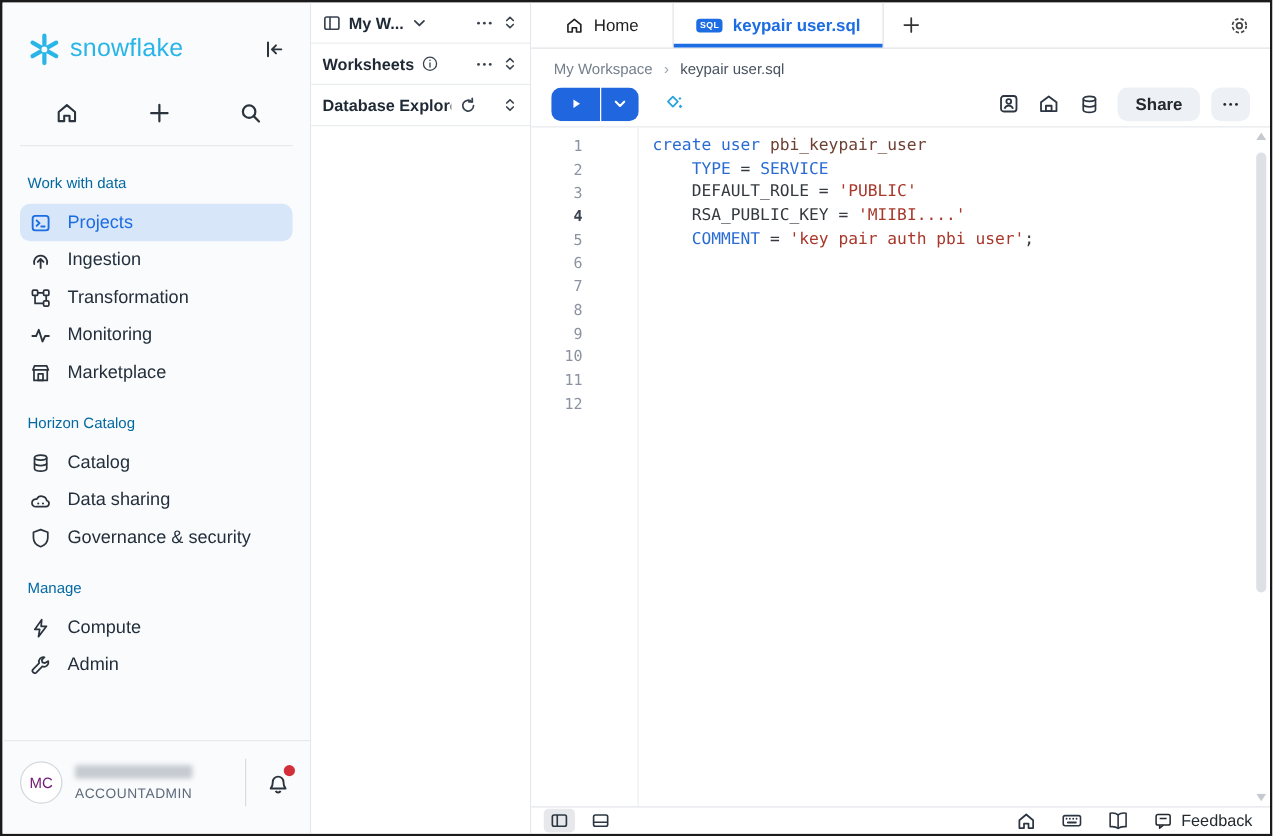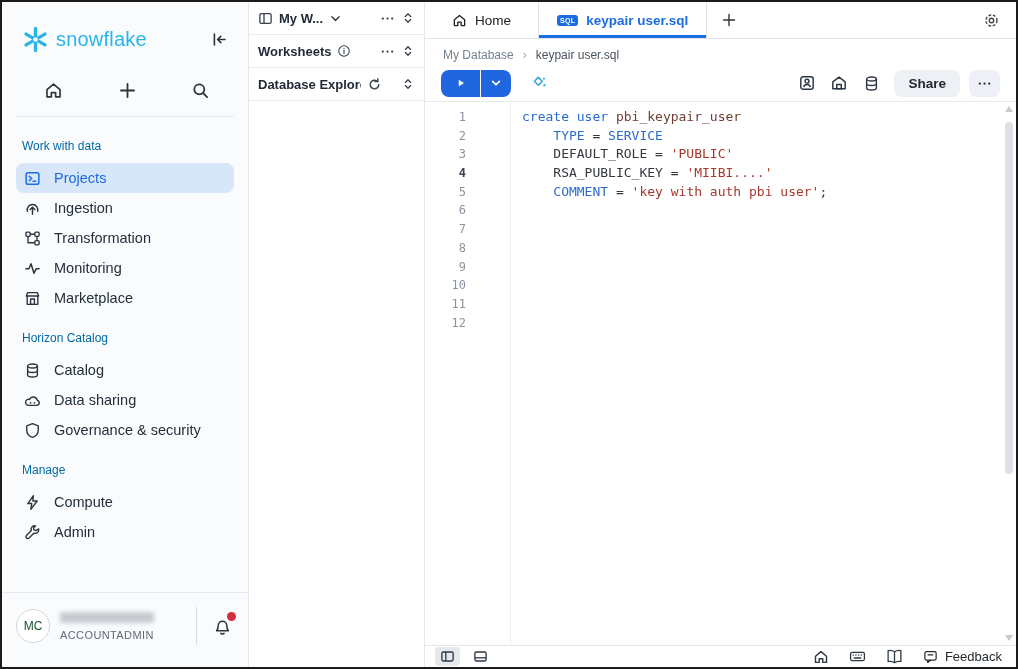--- a/index.html
+++ b/index.html
@@ -18,21 +18,21 @@
   .side-icons .btn { cursor:pointer; color:#2b333d; }
   .side-divider { border-bottom:1px solid #e7eaee; margin:0 14px; }
   .nav { padding:4px 14px 0 14px; flex:0 0 auto; }
   .sec-label { font-size:12px; color:#0369a1; margin:18px 6px 10px 6px; }
   .nav-item { display:flex; align-items:center; gap:13px; height:30px; padding:0 8px; border-radius:8px; font-size:14.5px; color:#232f3b; cursor:pointer; }
   .nav-item .nico { width:17px; height:17px; color:#2b333d; flex:0 0 auto; }
   .nav-item.active { background:#d8e6f9; color:#1c6ce2; }
   .nav-item.active .nico { color:#1c6ce2; }
   .side-spacer { flex:1; }
   .user-area { border-top:1px solid #e7eaee; padding:14px 16px 22px 14px; display:flex; align-items:center; }
-  .avatar { width:34px; height:34px; border-radius:50%; background:#fff; border:1px solid #d3d8de; display:flex; align-items:center; justify-content:center; font-size:12px; color:#14532d; flex:0 0 auto; }
+  .avatar { width:34px; height:34px; border-radius:50%; background:#fff; border:1px solid #d3d8de; display:flex; align-items:center; justify-content:center; font-size:12px; color:#701a75; flex:0 0 auto; }
   .user-col { margin-left:10px; flex:1; }
   .user-redacted { width:94px; height:11px; background:#c6cbd1; border-radius:2px; filter:blur(2px); margin-bottom:6px; }
   .user-role { font-size:11px; color:#5d6a7a; letter-spacing:.4px; }
   .user-vdiv { width:1px; height:38px; background:#d9dde2; margin:0 16px 0 6px; }
   .bell-wrap { position:relative; cursor:pointer; color:#2b333d; }
   .bell-dot { position:absolute; top:-5px; right:-4px; width:9px; height:9px; border-radius:50%; background:#d32f3a; }
 
   
   .explorer { width:176px; background:#fff; border-right:1px solid #e4e7eb; display:flex; flex-direction:column; }
   .exp-row { height:33px; border-bottom:1px solid #eaedf0; display:flex; align-items:center; padding:0 9px; gap:6px; }
@@ -353,21 +353,21 @@
       <div class="tab-spacer"></div>
       <div class="gear-btn">
         <svg width="17" height="17" viewBox="0 0 16 16" fill="none" stroke="currentColor" stroke-width="1.3">
             <circle cx="8" cy="8" r="5.2" stroke-dasharray="2.6 1.6"></circle>
             <circle cx="8" cy="8" r="2.1"></circle>
           </svg>
       </div>
     </div>
 
     <div class="breadcrumb">
-      <span class="crumb-root">My Database</span>
+      <span class="crumb-root">My Workspace</span>
       <span class="crumb-sep">›</span>
       <span class="crumb-cur">keypair user.sql</span>
     </div>
 
     <div class="toolbar">
       <div class="run-split">
         <div class="run-btn">
           <span>
             <svg width="12" height="12" viewBox="0 0 16 16" fill="#fff">
                 <path d="M5 3.5 L12 8 L5 12.5 Z"></path>
@@ -432,21 +432,21 @@
           <div class="ln">9</div>
           <div class="ln">10</div>
           <div class="ln">11</div>
           <div class="ln">12</div>
         </div>
       <div class="code-area">
           <div class="code-line"><span class="tk-kw">create user</span><span class="tk-pl"> </span><span class="tk-id">pbi_keypair_user</span></div>
           <div class="code-line"><span class="tk-pl">    </span><span class="tk-kw">TYPE</span><span class="tk-pl"> = </span><span class="tk-kw">SERVICE</span></div>
           <div class="code-line"><span class="tk-pl">    </span><span class="tk-pl">DEFAULT_ROLE</span><span class="tk-pl"> = </span><span class="tk-str">'PUBLIC'</span></div>
           <div class="code-line"><span class="tk-pl">    </span><span class="tk-pl">RSA_PUBLIC_KEY</span><span class="tk-pl"> = </span><span class="tk-str">'MIIBI....'</span></div>
-          <div class="code-line"><span class="tk-pl">    </span><span class="tk-kw">COMMENT</span><span class="tk-pl"> = </span><span class="tk-str">'key with auth pbi user'</span><span class="tk-pl">;</span></div>
+          <div class="code-line"><span class="tk-pl">    </span><span class="tk-kw">COMMENT</span><span class="tk-pl"> = </span><span class="tk-str">'key pair auth pbi user'</span><span class="tk-pl">;</span></div>
         </div>
       <div class="scrollbar">
         <span class="sb-arrow">
           <svg width="8" height="6" viewBox="0 0 8 6" fill="currentColor">
               <path d="M4 0 L8 6 H0 Z"></path>
             </svg>
         </span>
         <div class="sb-track">
           <div class="sb-thumb"></div>
         </div>

